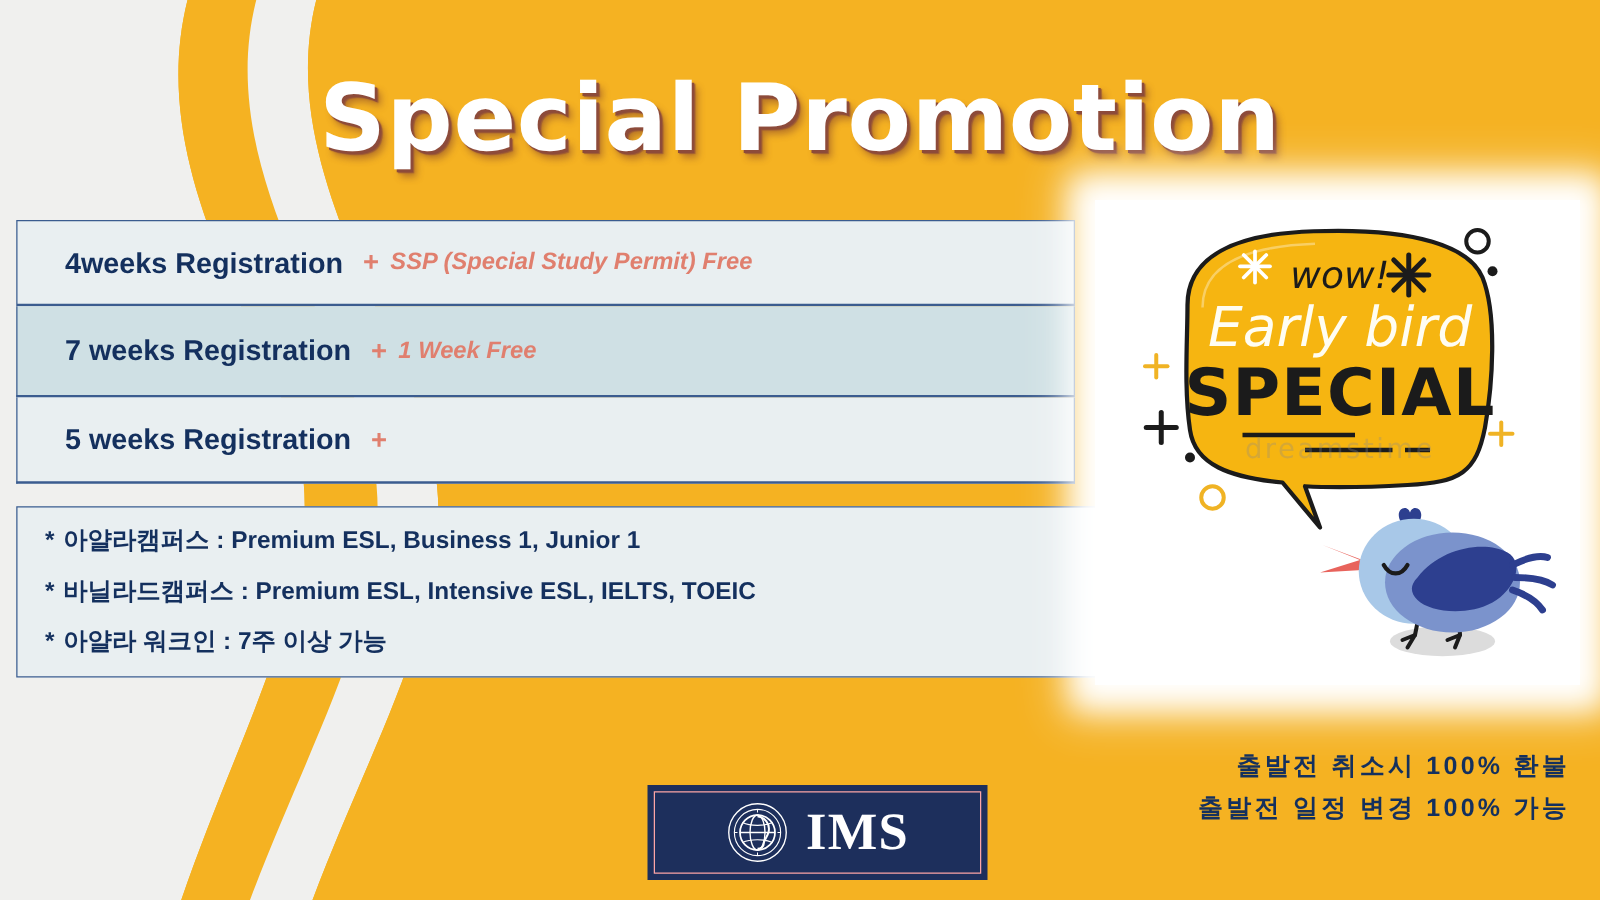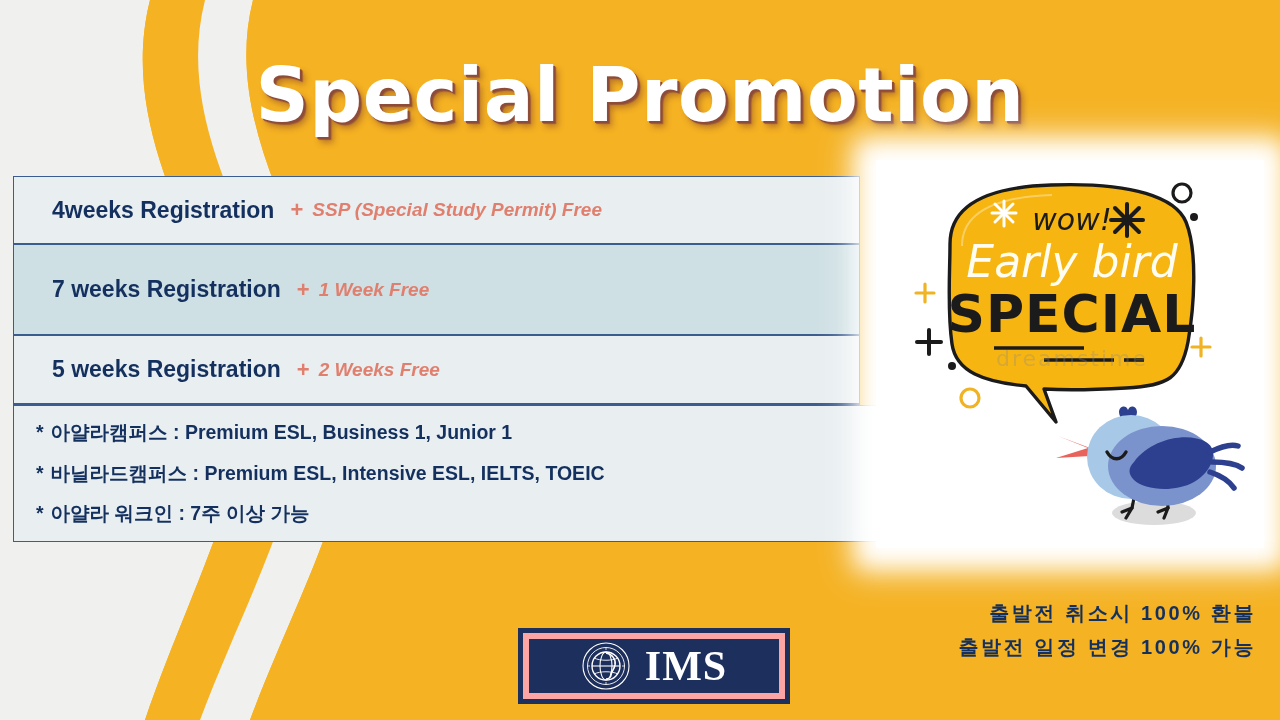--- a/index.html
+++ b/index.html
@@ -53,21 +53,21 @@
   .offer-row {
     box-sizing: border-box;
     border: 1.5px solid #3b5c8f;
     border-bottom-width: 2px;
     display: flex;
     align-items: center;
     padding-left: 38px;
     height: 69px;
   }
   .offer-row + .offer-row { border-top: none; }
-  .offer-row.alt { background: #cfe0e4; height: 91px; }
+  .offer-row.alt { background: #cfe0e4; height: 73px; }
   .offer-row.plain { background: #e9eff1; }
   .offer-term {
     font-size: 23px;
     font-weight: bold;
     color: #14305e;
     white-space: nowrap;
   }
   .offer-plus {
     font-size: 22px;
     font-weight: bold;
@@ -143,21 +143,21 @@
     width: 272px;
     height: 76px;
     background: #1d2f5c;
     box-sizing: border-box;
     padding: 5px;
   }
   .ims-inner {
     width: 100%;
     height: 100%;
     box-sizing: border-box;
-    border: 6px solid #fca5a5;
+    border: 1px solid #fca5a5;
     display: flex;
     align-items: center;
     justify-content: center;
     gap: 14px;
   }
   .ims-word {
     color: #ffffff;
     font-family: "Liberation Serif", "DejaVu Serif", serif;
     font-size: 42px;
     font-weight: bold;
@@ -195,21 +195,20 @@
 
     <div class="offer-row alt">
       <span class="offer-term">7 weeks Registration</span>
       <span class="offer-plus">+</span>
       <span class="offer-bonus">1 Week Free</span>
     </div>
 
     <div class="offer-row plain">
       <span class="offer-term">5 weeks Registration</span>
       <span class="offer-plus">+</span>
-      <span class="offer-bonus">2 Weeks Free</span>
     </div>
 
   </div>
 
   <div class="notes-box">
     <div class="note-line">
       <span class="note-star">*</span><span>아얄라캠퍼스 : Premium ESL, Business 1, Junior 1</span>
     </div>
     <div class="note-line">
       <span class="note-star">*</span><span>바닐라드캠퍼스 : Premium ESL, Intensive ESL, IELTS, TOEIC</span>

